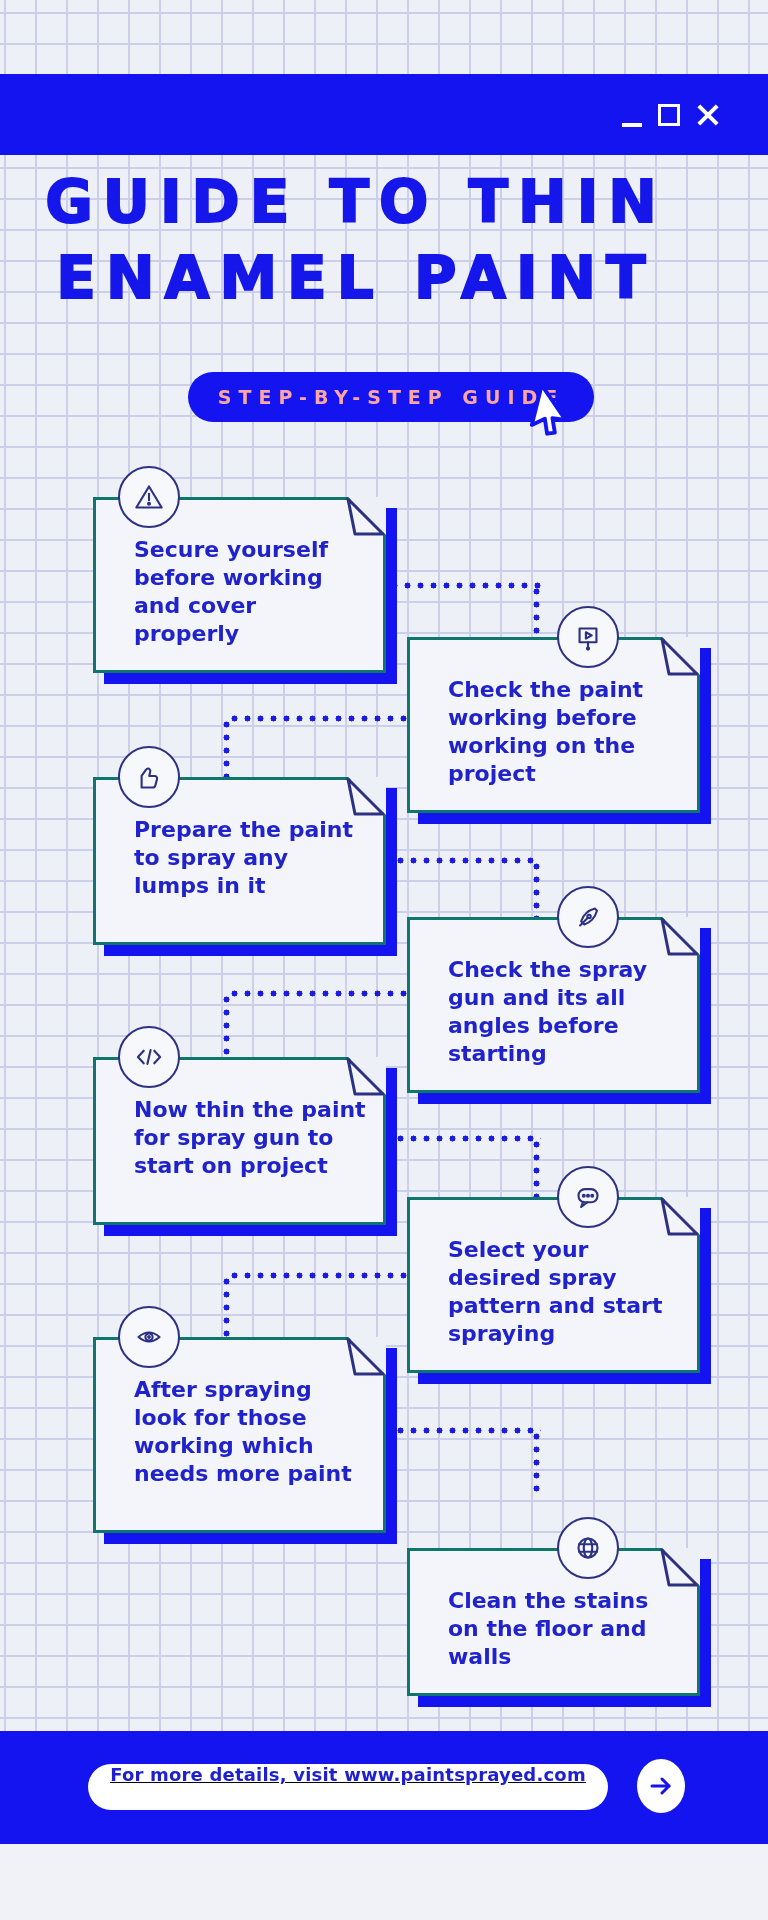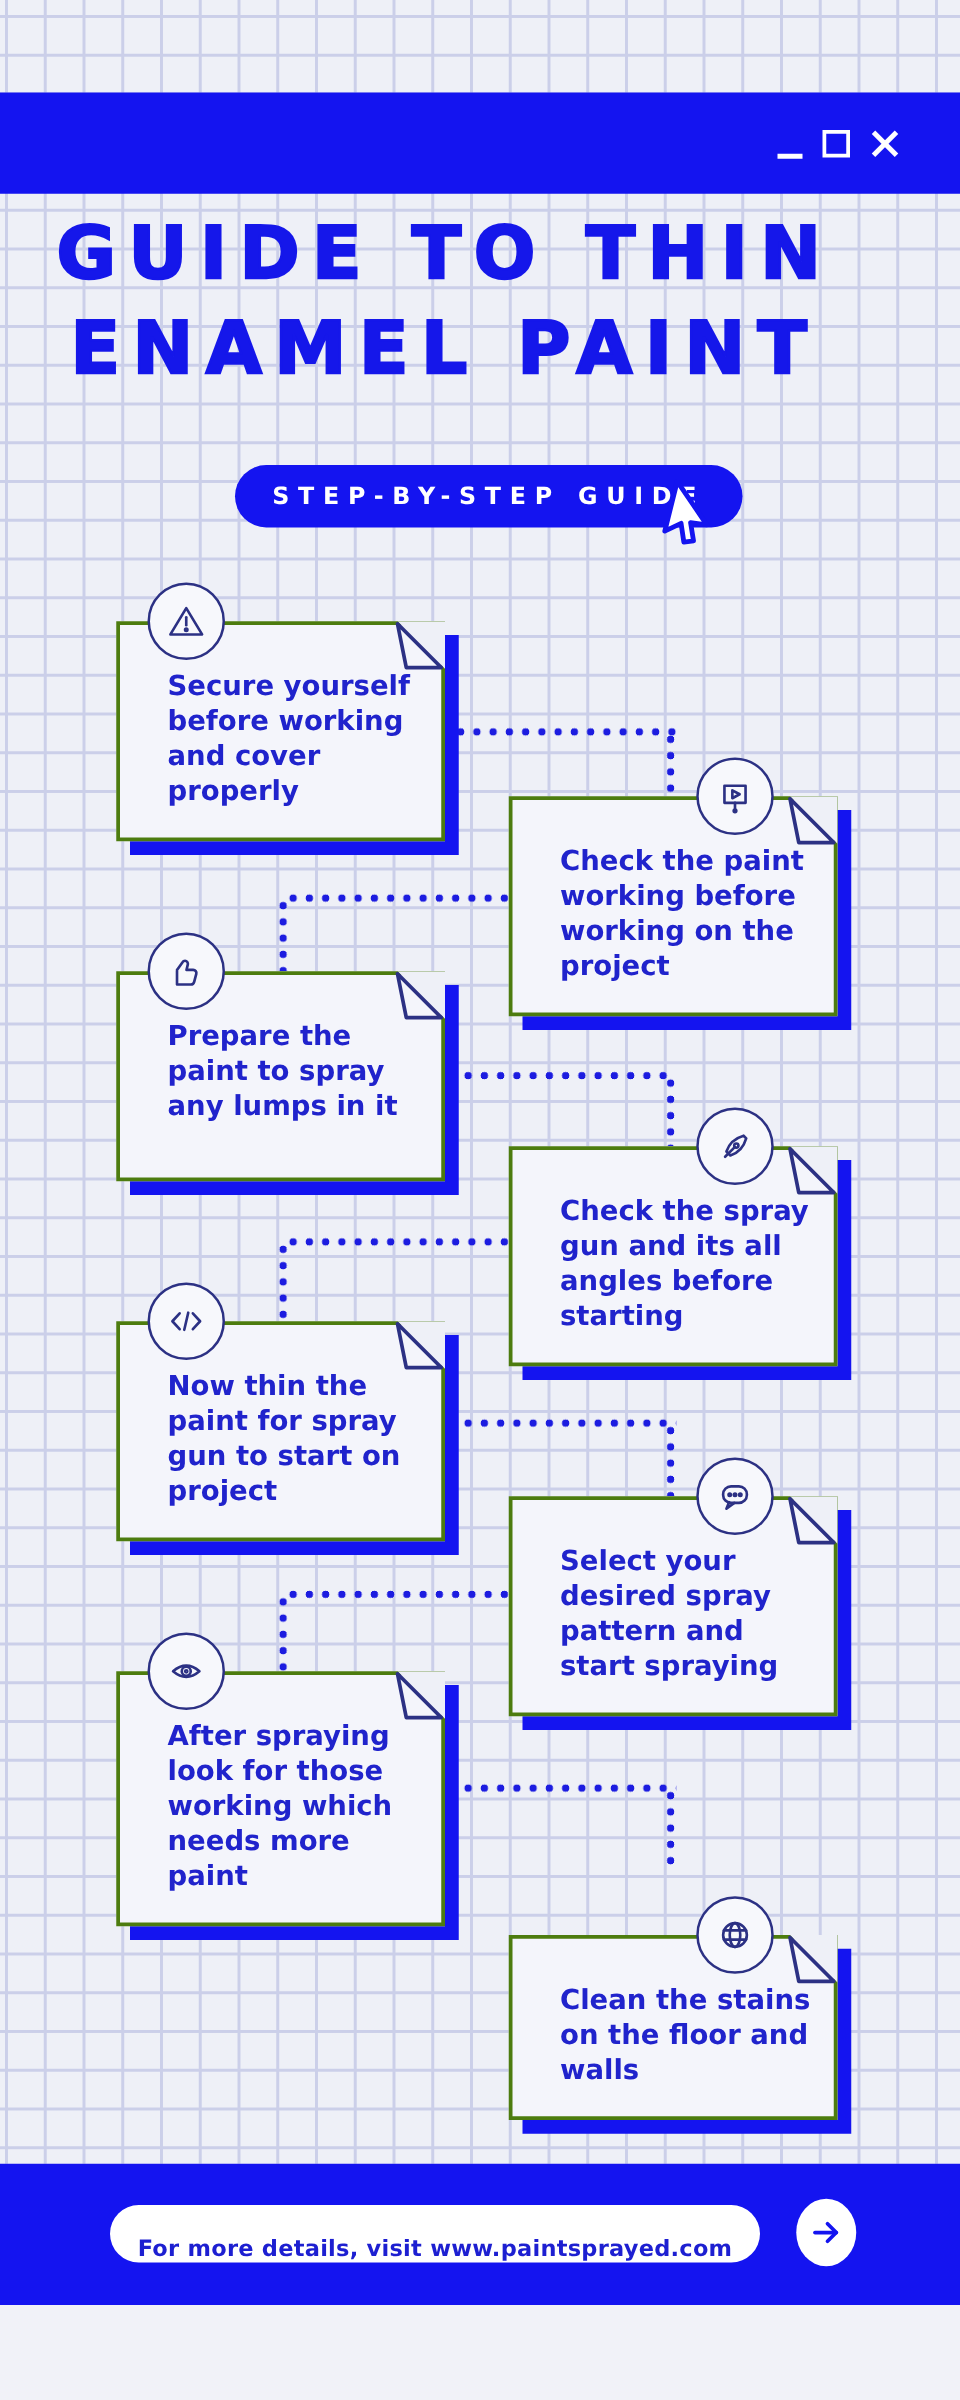--- a/index.html
+++ b/index.html
@@ -33,27 +33,27 @@
     position:absolute;left:0;top:164px;width:712px;text-align:center;
     color:#1517ea;font-weight:bold;font-size:58px;line-height:76px;letter-spacing:10px;
     -webkit-text-stroke:2px #1517ea;
   }
 
   
   .badge-pill{
     position:absolute;left:188px;top:372px;width:406px;height:50px;border-radius:26px;
     background:#1414f0;display:flex;align-items:center;justify-content:center;
   }
-  .badge-label{color:#ffffff;font-weight:bold;font-size:19px;letter-spacing:7px;}
+  .badge-label{color:#fca5a5;font-weight:bold;font-size:19px;letter-spacing:7px;}
   .cursor-icon{position:absolute;left:521px;top:383px;width:58px;height:58px;}
 
   
   .card{
-    position:absolute;width:263px;min-height:168px;box-sizing:border-box;
-    background:#f4f5fb;border:3px solid #4d7c0f;
+    position:absolute;width:293px;min-height:168px;box-sizing:border-box;
+    background:#f4f5fb;border:3px solid #0f766e;
     box-shadow:11px 11px 0 #1414f0;
   }
   .card.left{left:93px;}
   .card.right{left:407px;}
   .fold{position:absolute;top:-3px;right:-3px;width:46px;height:46px;}
   .fold-cover{fill:#eef0f7;}
   .fold-flap{fill:#f4f5fb;stroke:#2c3184;stroke-width:3;stroke-linejoin:round;}
   .card-text{
     margin:0;padding:36px 16px 22px 38px;
     color:#2023cc;font-weight:bold;font-size:22px;line-height:28px;letter-spacing:0px;
@@ -72,21 +72,21 @@
     background-image:radial-gradient(circle,#1c1ce0 2.8px,transparent 3.2px);
     background-size:13px 7px;background-repeat:repeat-x;}
   .dots-v{position:absolute;width:7px;
     background-image:radial-gradient(circle,#1c1ce0 2.8px,transparent 3.2px);
     background-size:7px 13px;background-repeat:repeat-y;}
 
   
   .footerbar{position:absolute;left:0;top:1731px;width:768px;height:113px;background:#1414f0;}
   .footer-pill{
     position:absolute;left:88px;top:1764px;width:520px;height:46px;border-radius:23px;
-    background:#ffffff;display:flex;align-items:flex-end;justify-content:center;
+    background:#ffffff;display:flex;align-items:flex-start;justify-content:center;text-decoration:underline;
   }
   .footer-label{color:#1d1fd1;font-weight:bold;font-size:18px;letter-spacing:0.2px;}
   .footer-arrow{
     position:absolute;left:637px;top:1759px;width:48px;height:54px;border-radius:50%;
     background:#ffffff;display:flex;align-items:center;justify-content:center;
   }
   .footer-arrow svg{width:26px;height:26px;stroke:#1414f0;fill:none;stroke-width:3;stroke-linecap:round;stroke-linejoin:round;}
 </style>
 </head>
 <body>

